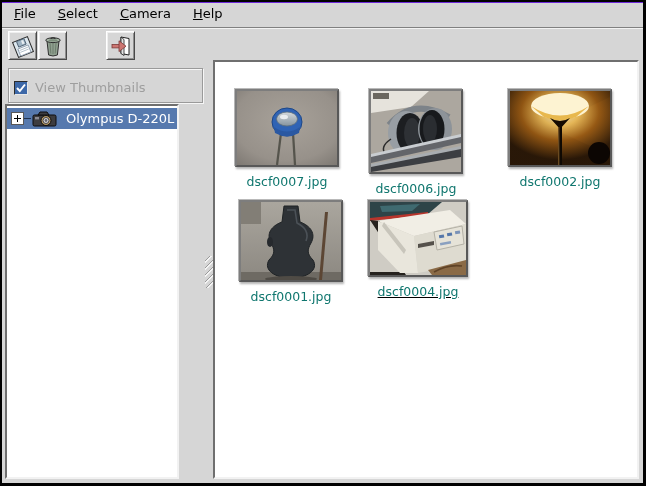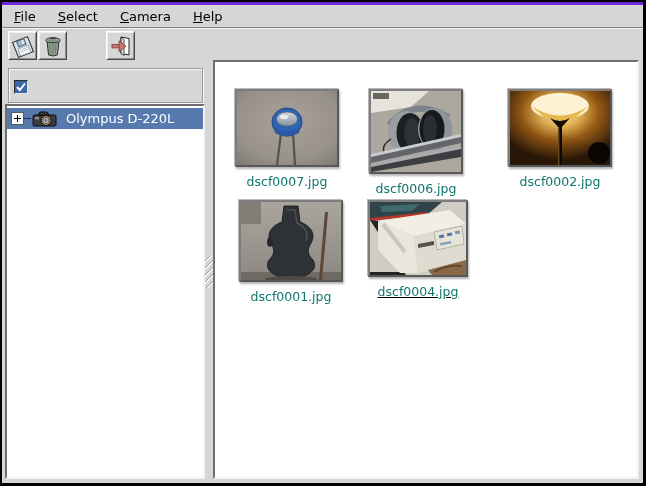--- a/index.html
+++ b/index.html
@@ -2,22 +2,22 @@
 <html><head>
 <meta charset="utf-8">
 <style>
   html,body{margin:0;padding:0;}
   body{width:646px;height:486px;background:#000;position:relative;
        font-family:"DejaVu Sans","Liberation Sans",sans-serif;overflow:hidden;}
   #win{position:absolute;left:2px;top:2px;width:641px;height:481px;background:#d6d6d6;}
 
   
   #menubar{position:absolute;left:0;top:0;width:100%;height:26px;background:#d6d6d6;
-           border-top:3px solid #6d28d9;border-bottom:1px solid #808080;
-           box-shadow:0 1px 0 #f2f2f2;display:flex;align-items:flex-end;padding-left:4px;box-sizing:border-box;}
+           border-top:1px solid #6d28d9;border-bottom:1px solid #808080;
+           box-shadow:0 1px 0 #f2f2f2;display:flex;align-items:flex-start;padding-left:4px;box-sizing:border-box;}
   .menu-item{font-size:13px;color:#000;padding:3px 8px;margin-right:6px;cursor:default;}
   .menu-item::first-letter{text-decoration:underline;}
 
   
   .tbtn{position:absolute;width:29px;height:29px;background:#d6d6d6;padding:0;
         border:1px solid;border-color:#fff #494949 #494949 #fff;
         box-shadow:inset 1px 1px 0 #efefef, inset -1px -1px 0 #8f8f8f;
         display:flex;align-items:center;justify-content:center;}
   #btn-save{left:6px;top:29px;}
   #btn-delete{left:36px;top:29px;}
@@ -28,21 +28,21 @@
          border:1px solid #9a9a9a;box-shadow:1px 1px 0 #f6f6f6, inset 1px 1px 0 #f6f6f6;}
   #frame-label{position:absolute;left:3px;top:-9px;background:#d6d6d6;padding:0 3px;
                font-size:13px;color:#000;white-space:nowrap;}
   #chkrow{position:absolute;left:5px;top:11px;display:flex;align-items:center;}
   #checkbox{width:14px;height:14px;background:#3d68a8;
             border:1px solid;border-color:#2c2c2c #e8e8e8 #e8e8e8 #2c2c2c;
             display:flex;align-items:center;justify-content:center;box-sizing:border-box;}
   #chk-label{font-size:13px;color:#9e9e9e;margin-left:7px;white-space:nowrap;}
 
   
-  #tree{position:absolute;left:3px;top:102px;width:200px;height:375px;background:#fff;
+  #tree{position:absolute;left:3px;top:102px;width:174px;height:375px;background:#fff;
         border:2px solid;border-color:#6f6f6f #f2f2f2 #f2f2f2 #6f6f6f;box-sizing:border-box;}
   #tree-row{position:absolute;left:0;top:2px;width:100%;height:21px;background:#5679ae;
             display:flex;align-items:center;}
   #expander{width:11px;height:11px;background:#fff;border:1px solid #585858;margin-left:4px;
             position:relative;box-sizing:content-box;}
   #expander .h{position:absolute;left:2px;right:2px;top:5px;height:1px;background:#000;}
   #expander .v{position:absolute;top:2px;bottom:2px;left:5px;width:1px;background:#000;}
   #tree-line{width:7px;height:1px;background:#20324e;}
   #tree-label{font-size:13px;color:#fff;margin-left:7px;white-space:nowrap;}
 
@@ -105,20 +105,21 @@
     </svg>
   </button>
 
   <div id="frame">
     <div id="chkrow">
       <span id="checkbox">
         <svg width="12" height="12" viewBox="0 0 12 12">
           <polyline points="2,6 4.8,9 10,2.5" fill="none" stroke="#ffffff" stroke-width="2"></polyline>
         </svg>
       </span>
+      <span id="chk-label">View Thumbnails</span>
     </div>
   </div>
 
   <div id="tree">
     <div id="tree-row">
       <span id="expander">
           <span class="h"></span>
           <span class="v"></span>
         </span>
       <span id="tree-line"></span>

